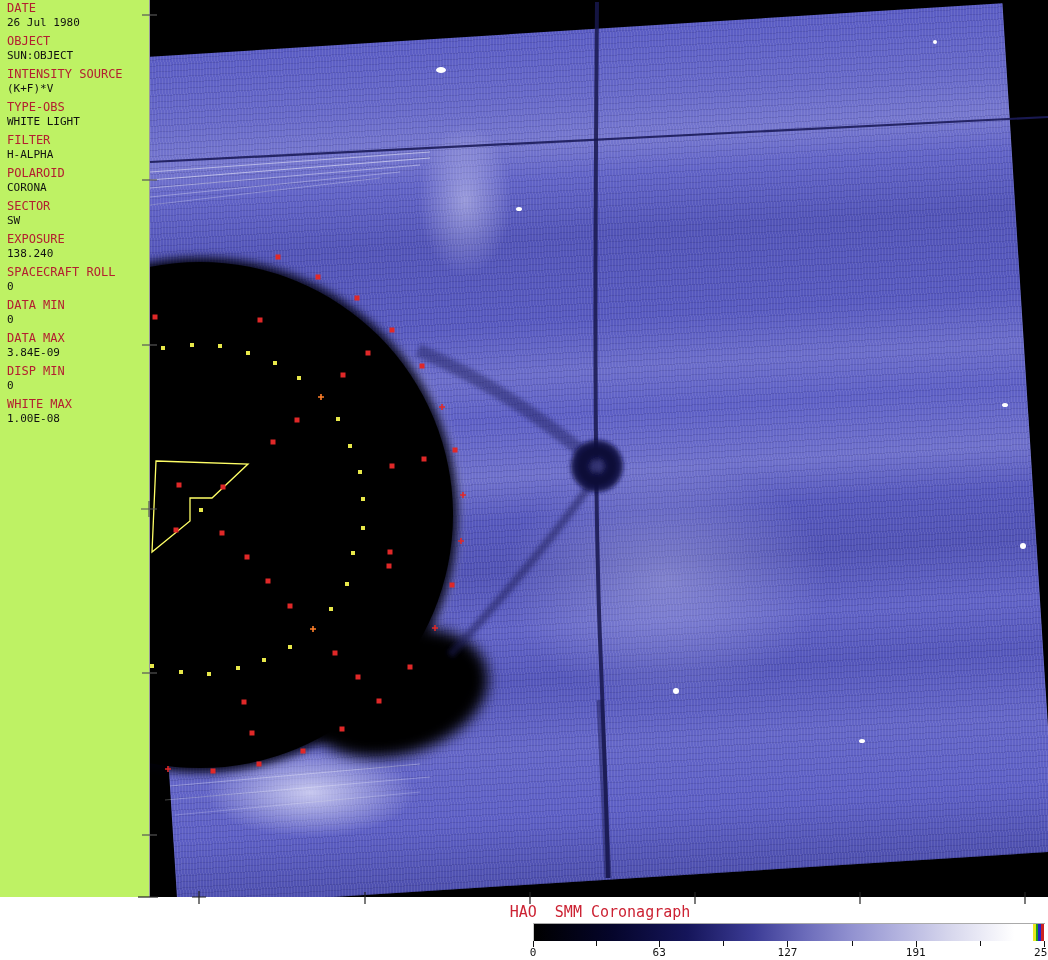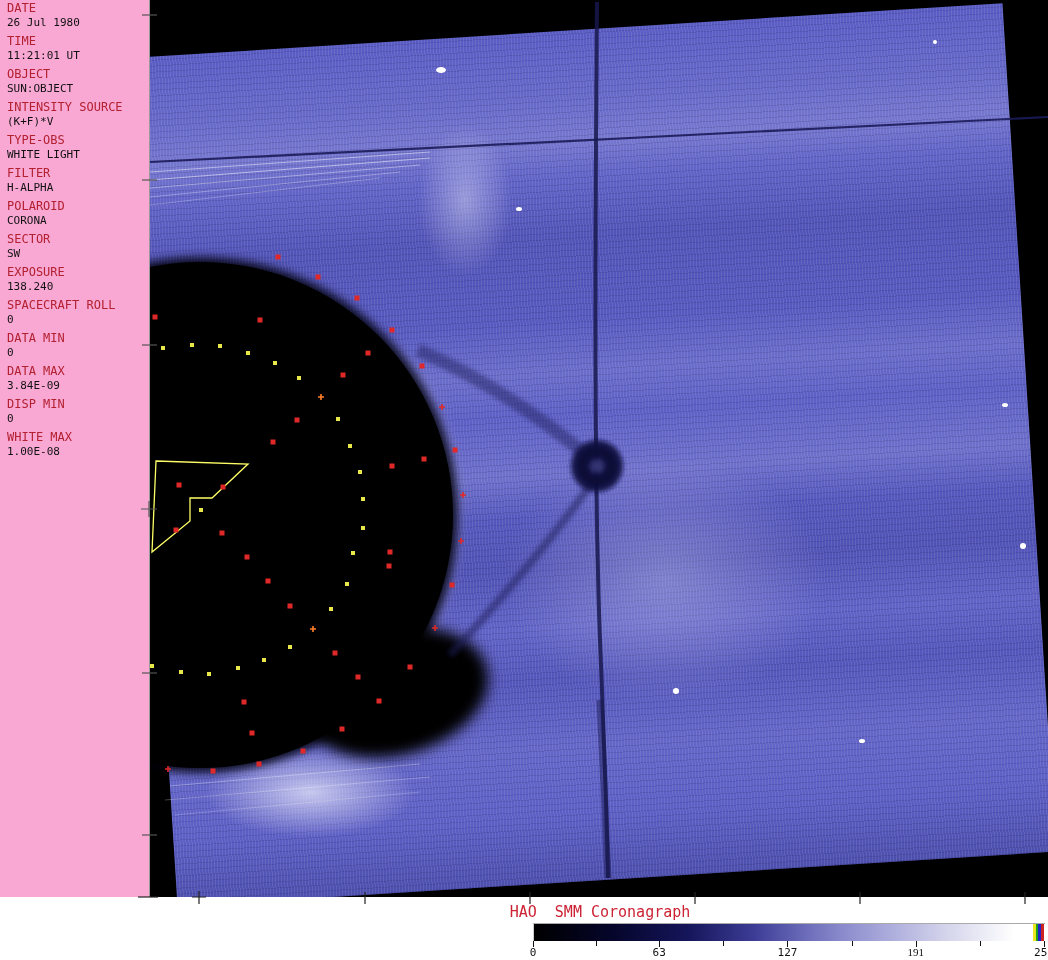--- a/index.html
+++ b/index.html
@@ -1,19 +1,19 @@
 <!DOCTYPE html>
 <html style="--label-red: #b32030; --value-black: #111111; --title-red: #cc2233; --photo-base: #5a5cc4; --red-dot: #e02828; --yellow-dot: #e8e84a; --orange-cross: #ff7f2a; --tick-grey: #555555;"><head>
 <meta charset="utf-8">
 <style>
   html,body{margin:0;padding:0;}
   body{width:1048px;height:960px;position:relative;background:#ffffff;overflow:hidden;
        font-family:"DejaVu Sans Mono","Liberation Mono",monospace;}
   
-  #sidebar{position:absolute;left:0;top:0;width:150px;height:897px;background:#f9a8d4;
+  #sidebar{position:absolute;left:0;top:0;width:150px;height:897px;background:#bef264;
            border-right:1px solid #9a9a9a;box-sizing:border-box;padding:2px 0 0 7px;z-index:5;}
   .field{margin-bottom:4px;}
   .flabel{font-size:12px;line-height:13px;color:var(--label-red);letter-spacing:0px;}
   .fvalue{font-size:11px;line-height:16px;color:var(--value-black);}
   
   #main{position:absolute;left:150px;top:0;width:898px;height:897px;background:#000;overflow:hidden;}
   #photo{position:absolute;left:0;top:30px;width:880px;height:850px;transform:rotate(-3.6deg);
     background:
       repeating-linear-gradient(90deg, rgba(255,255,255,0.09) 0 1px, transparent 1px 3px),
       repeating-linear-gradient(0deg, rgba(10,10,60,0.12) 0 1px, transparent 1px 6px),
@@ -54,24 +54,20 @@
          font-size:11px;color:#111;}
 </style>
 </head>
 <body>
 
 <div id="sidebar">
   <div id="fields">
       <div class="field">
         <div class="flabel">DATE</div>
         <div class="fvalue">26 Jul 1980</div>
-      </div>
-      <div class="field">
-        <div class="flabel">TIME</div>
-        <div class="fvalue">11:21:01 UT</div>
       </div>
       <div class="field">
         <div class="flabel">OBJECT</div>
         <div class="fvalue">SUN:OBJECT</div>
       </div>
       <div class="field">
         <div class="flabel">INTENSITY SOURCE</div>
         <div class="fvalue">(K+F)*V</div>
       </div>
       <div class="field">
@@ -253,20 +249,20 @@
   <div id="lut" style="background: linear-gradient(90deg, rgb(232, 232, 32) 0%, rgb(232, 232, 32) 25%, rgb(30, 158, 30) 25%, rgb(30, 158, 30) 50%, rgb(34, 34, 204) 50%, rgb(34, 34, 204) 75%, rgb(204, 34, 34) 75%, rgb(204, 34, 34) 100%);"></div>
 </div>
 <div id="cbar-ticks">
     <div class="cbtick" style="left: 533px;"></div>
     <div class="cbticklabel" style="left: 533px;">0</div>
     <div class="cbtick" style="left: 659.217px;"></div>
     <div class="cbticklabel" style="left: 659.217px;">63</div>
     <div class="cbtick" style="left: 787.478px;"></div>
     <div class="cbticklabel" style="left: 787.478px;">127</div>
     <div class="cbtick" style="left: 915.739px;"></div>
-    <div class="cbticklabel" style="left: 915.739px; font-family: Liberation Serif, serif;">191</div>
+    <div class="cbticklabel" style="left: 915.739px;">191</div>
     <div class="cbtick" style="left: 1044px;"></div>
     <div class="cbticklabel" style="left: 1044px;">255</div>
     <div class="cbtick" style="height: 5px; left: 596.109px;"></div>
     <div class="cbtick" style="height: 5px; left: 723.347px;"></div>
     <div class="cbtick" style="height: 5px; left: 851.609px;"></div>
     <div class="cbtick" style="height: 5px; left: 979.87px;"></div>
   </div>
 
 </body></html>

